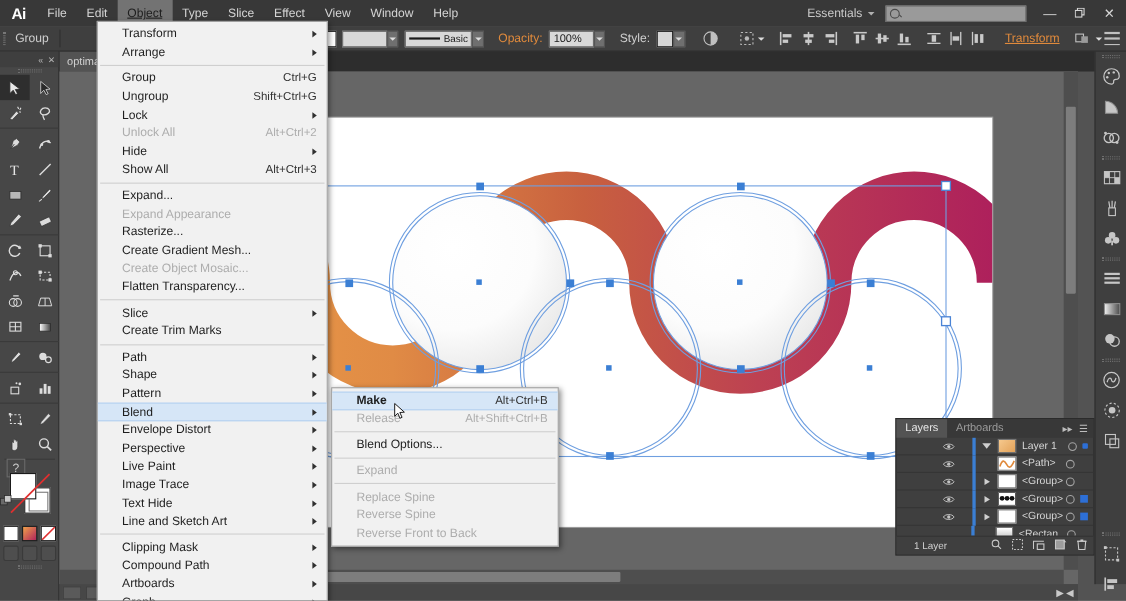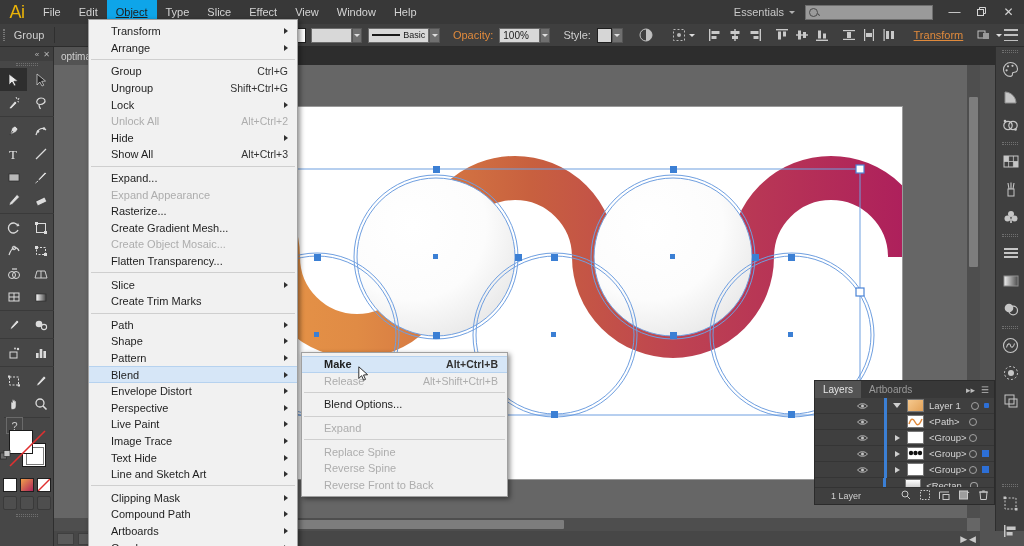--- a/index.html
+++ b/index.html
@@ -3,23 +3,23 @@
 <meta charset="utf-8">
 <style>
   * { box-sizing: border-box; margin:0; padding:0; }
   html,body { width:1024px; height:546px; overflow:hidden; background:#535353; }
   body { font-family:"Liberation Sans", sans-serif; font-size:11px; color:#cfcfcf; -webkit-font-smoothing:antialiased; }
 
   .app { position:relative; width:1024px; height:546px; background:#535353; }
 
   
   .menubar { position:absolute; left:0; top:0; width:1024px; height:24px; background:#383838; display:flex; align-items:center; }
-  .ai-logo { width:34px; height:24px; display:flex; align-items:center; justify-content:center; color:#eab308; font-weight:normal; font-size:18px; letter-spacing:-0.5px; }
+  .ai-logo { width:34px; height:24px; display:flex; align-items:center; justify-content:center; color:#ffffff; font-weight:bold; font-size:14px; letter-spacing:-0.5px; }
   .menubar .mi { padding:0 9px; height:24px; line-height:24px; font-size:11px; color:#d4d4d4; cursor:default; }
-  .menubar .mi.active { background:#0ea5e9; color:#202020;text-decoration:underline; }
+  .menubar .mi.active { background:#737373; color:#202020;text-decoration:underline; }
   .mb-right { margin-left:auto; display:flex; align-items:center; height:24px; }
   .ws-sel { font-size:11px; color:#c8c8c8; padding:0 6px; display:flex; align-items:center; gap:5px; }
   .ws-sel .car { width:0;height:0;border-left:3px solid transparent;border-right:3px solid transparent;border-top:3px solid #b0b0b0; }
   .searchbox { width:128px; height:15px; background:#9a9a9a; border:1px solid #6e6e6e; margin:0 8px 0 4px; display:flex; align-items:center; padding-left:3px; }
   .searchbox .mag { width:9px;height:9px;border:1.4px solid #4a4a4a;border-radius:50%; position:relative; }
   .searchbox .mag:after{content:'';position:absolute;width:3px;height:1.4px;background:#4a4a4a;right:-3px;bottom:0;transform:rotate(45deg);}
   .wbtn { width:27px; height:22px; display:flex; align-items:center; justify-content:center; color:#d6d6d6; font-size:12px; }
   .wbtn:last-child { margin-right:2px; }
 
   
@@ -1013,21 +1013,21 @@
       </div>
     <div class="mrow">
         <span class="lb">Graph</span>
         <span class="arw"></span>
       </div>
   </div>
 
   <div class="menu menu-blend">
     <div class="mrow hl">
         <span class="lb" style="font-weight:bold">Make</span>
-        <span class="sc" style="font-weight:bold">Alt+Ctrl+B</span>
+        <span class="sc" style="font-weight:normal">Alt+Ctrl+B</span>
       </div>
     <div class="mrow dis">
         <span class="lb">Release</span>
         <span class="sc">Alt+Shift+Ctrl+B</span>
       </div>
     <div class="msep"></div>
     <div class="mrow">
         <span class="lb">Blend Options...</span>
       </div>
     <div class="msep"></div>

